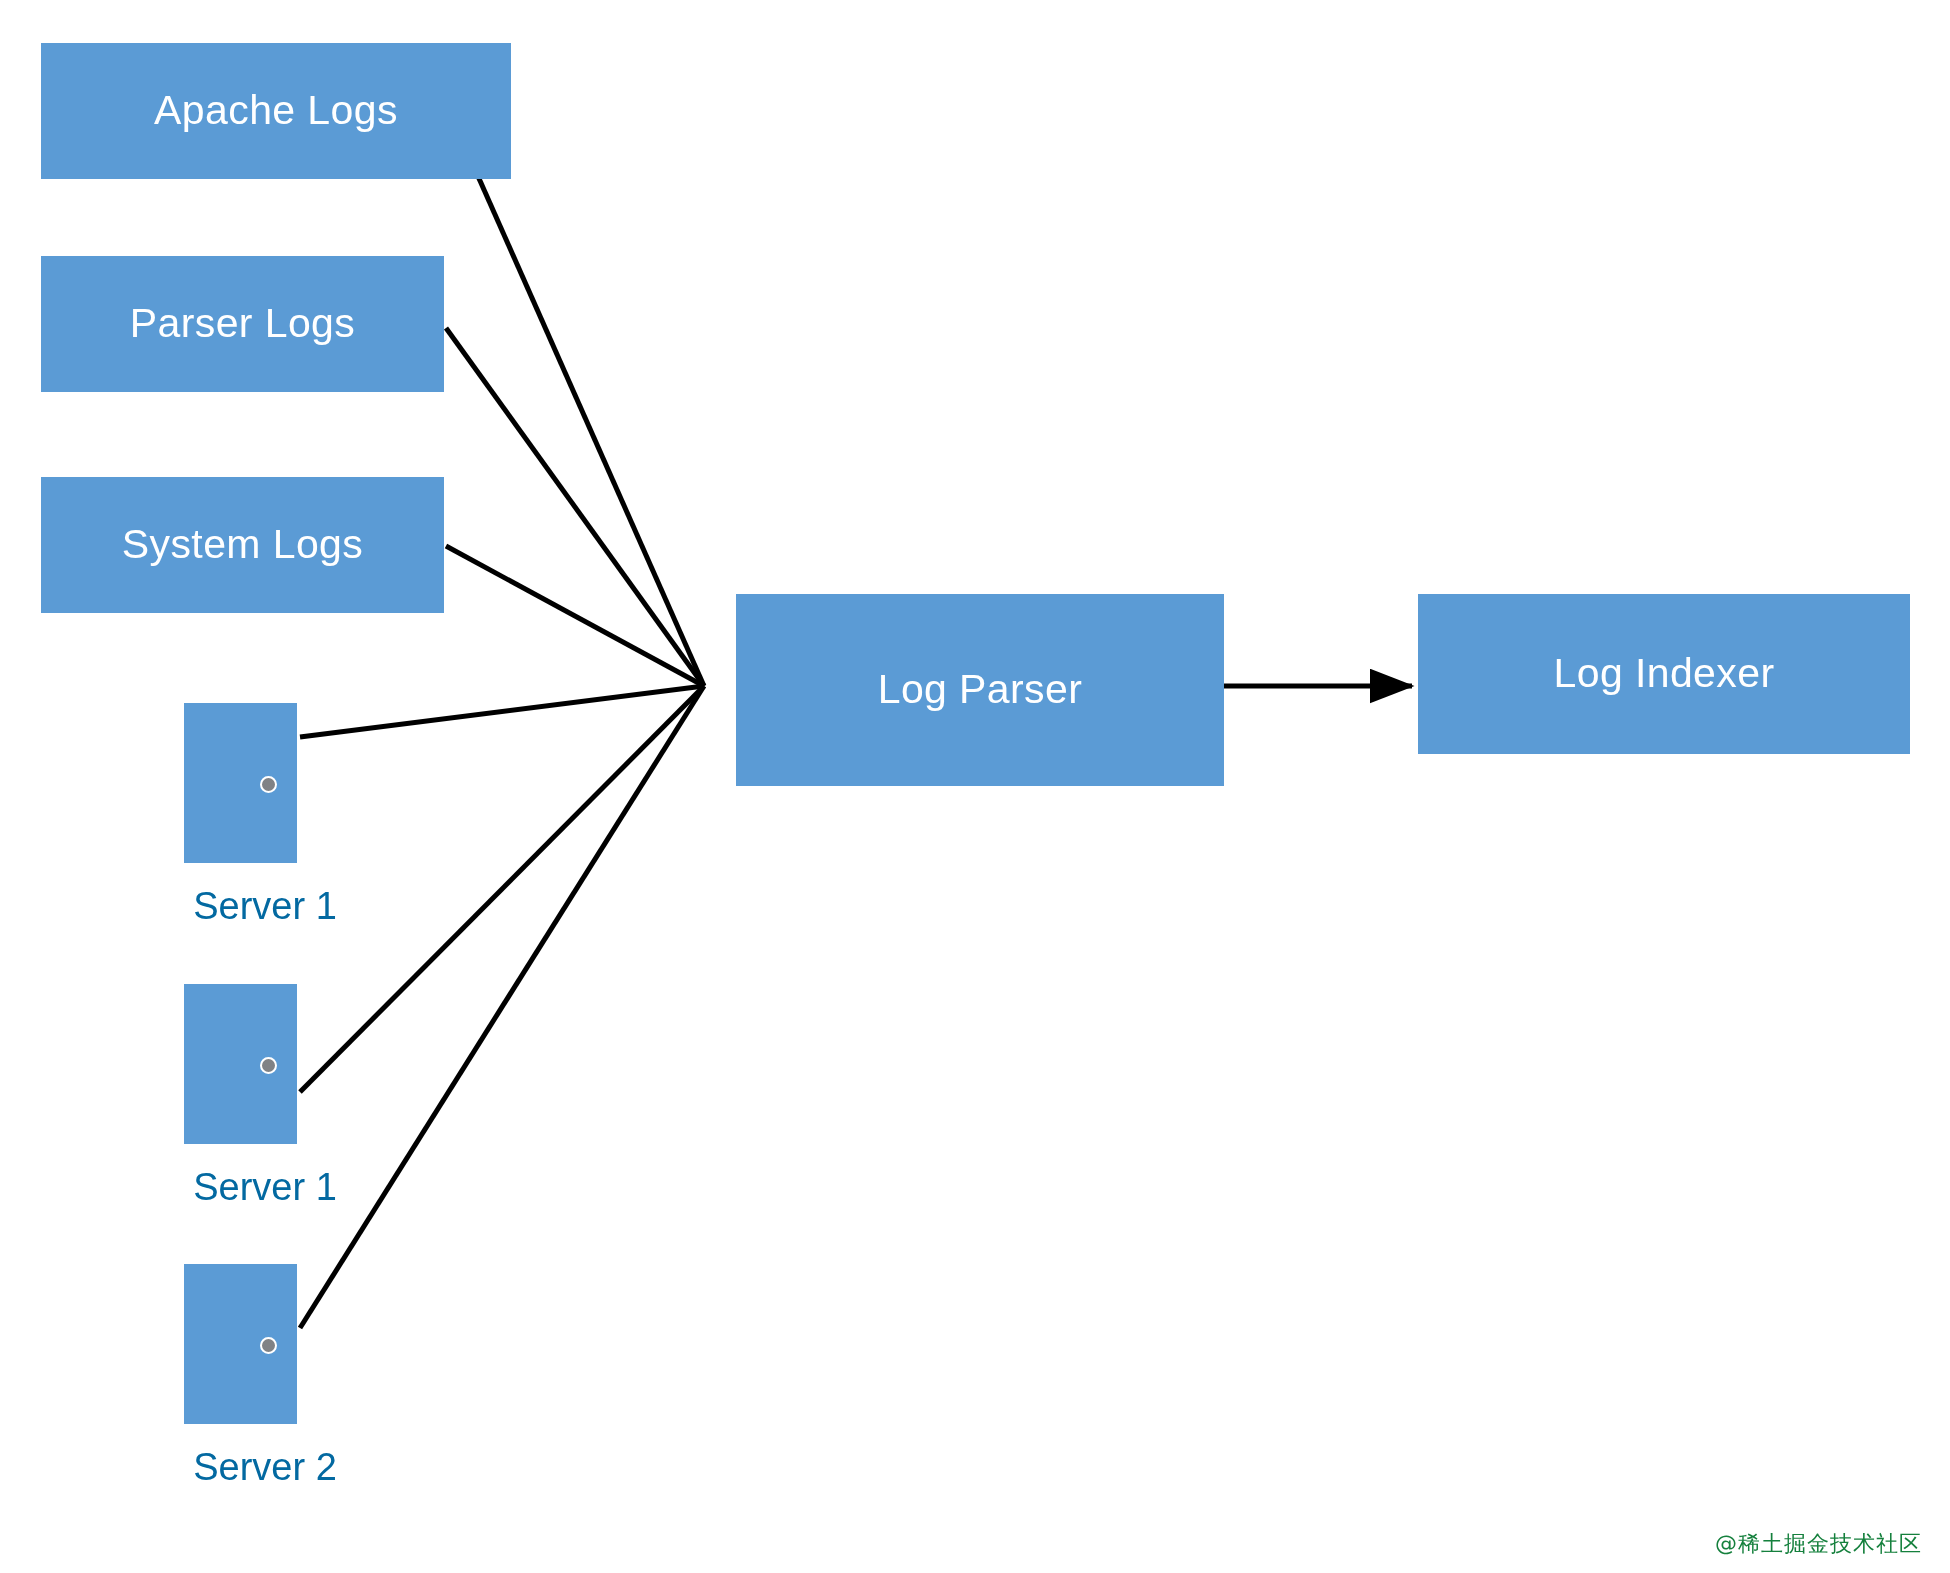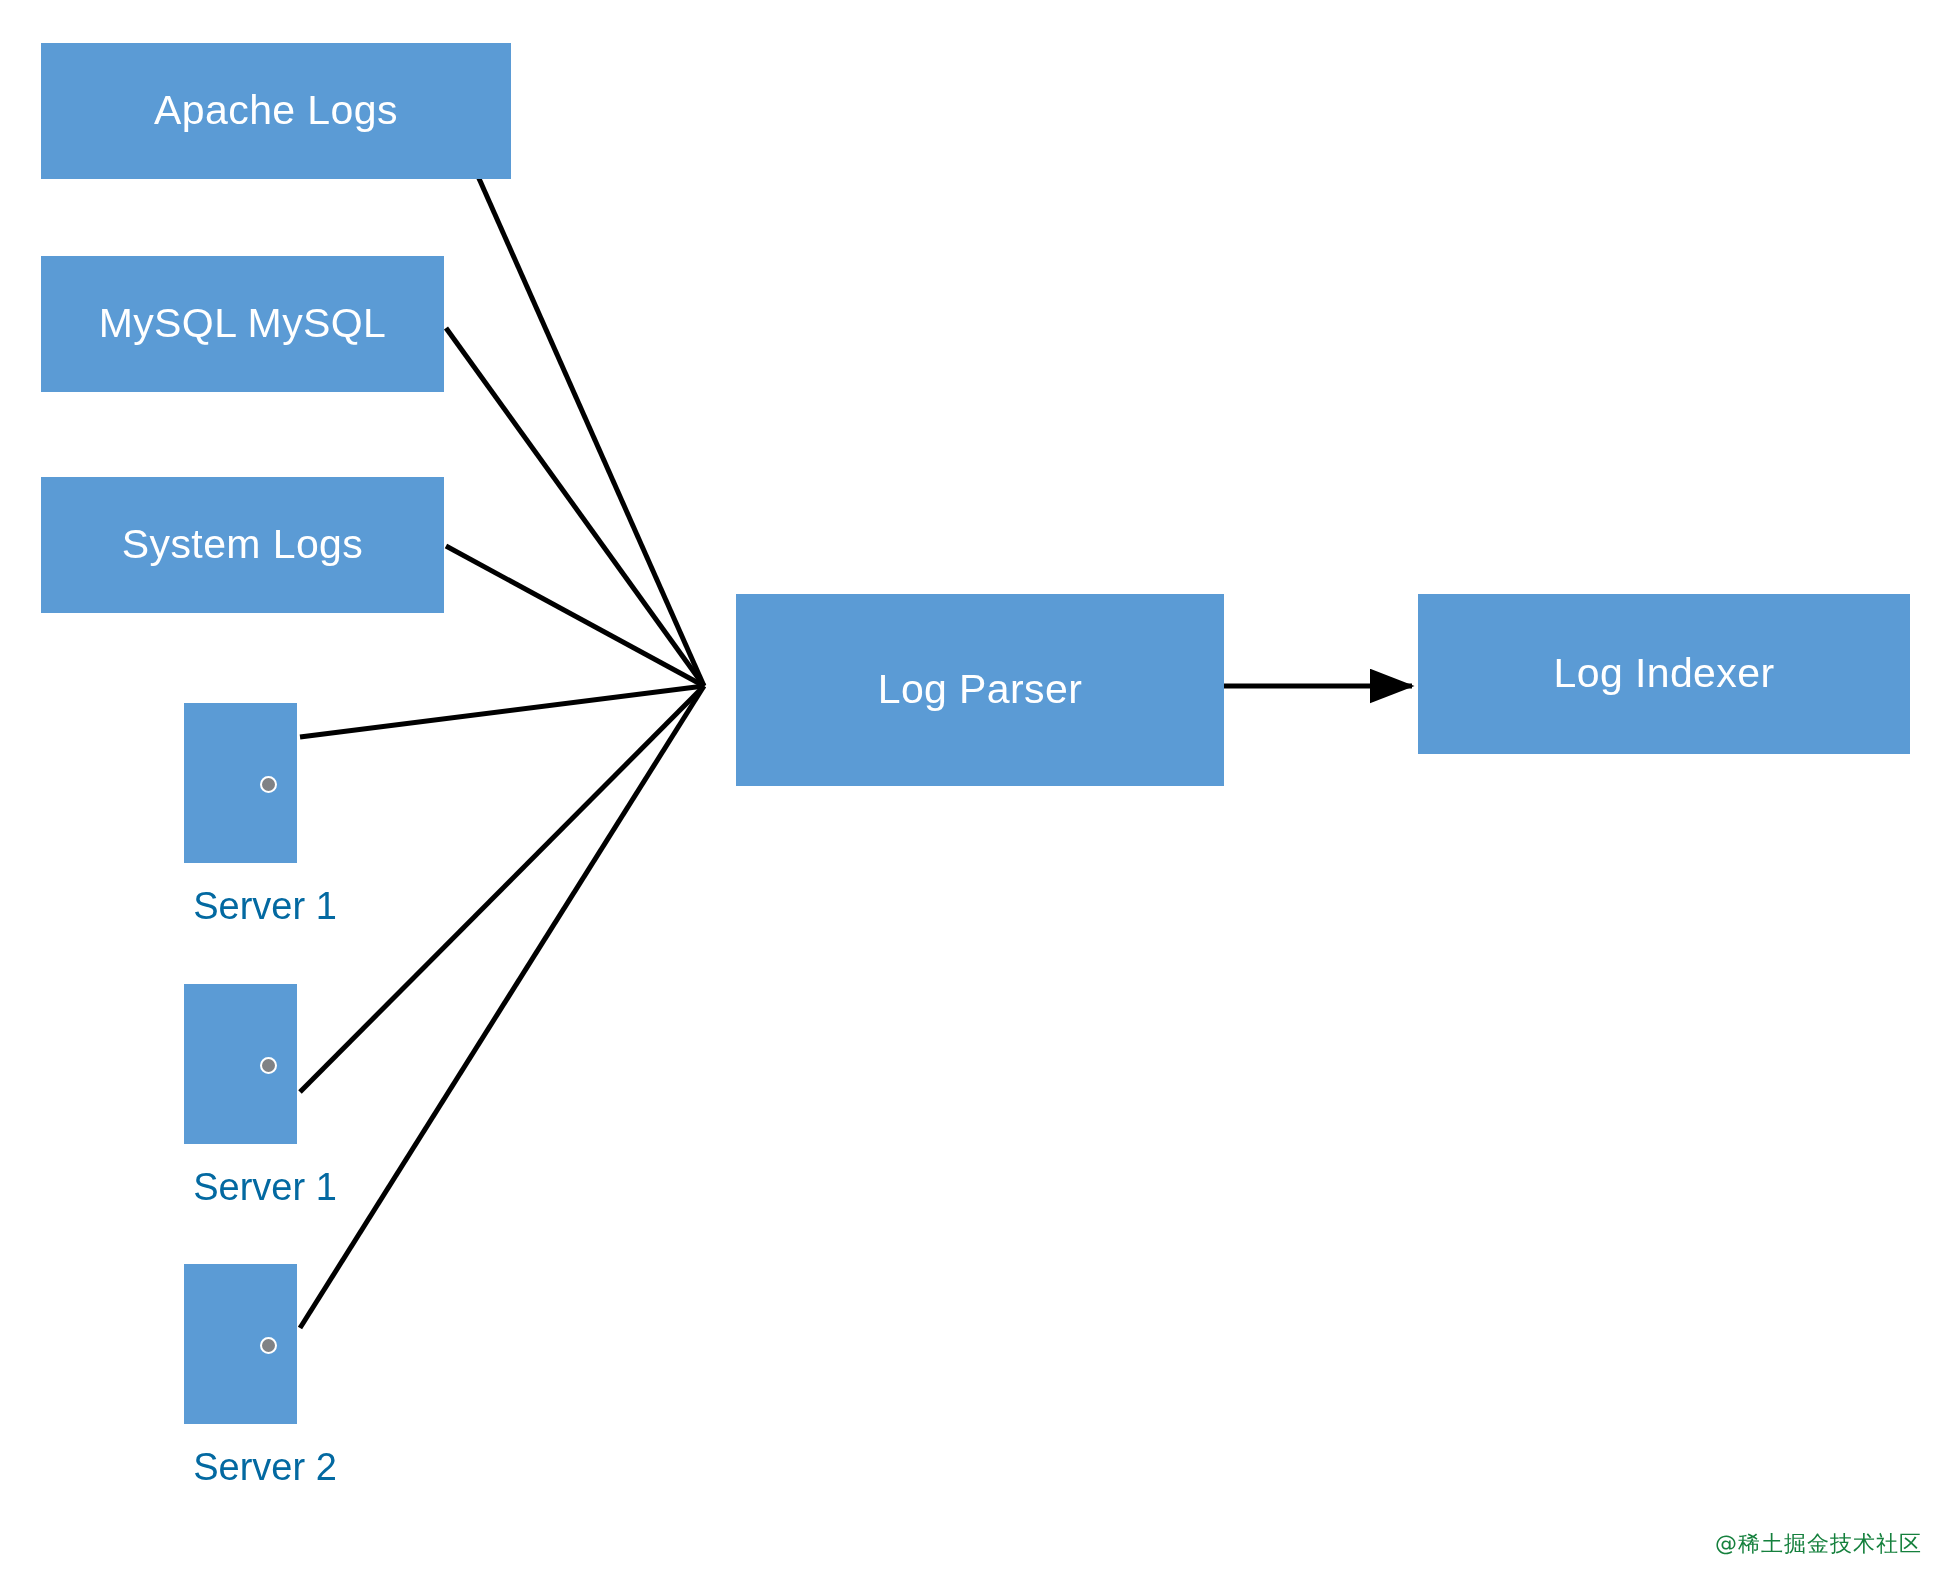--- a/index.html
+++ b/index.html
@@ -135,21 +135,21 @@
     <line x1="300" y1="1328" x2="704" y2="686" stroke="#000000" stroke-width="5"></line>
 
     <line x1="1193" y1="686" x2="1412" y2="686" stroke="#000000" stroke-width="5" marker-end="url(#arrowhead)"></line>
   </svg>
 
   <div class="node-box" id="box-apache">
     <span class="node-label">Apache Logs</span>
   </div>
 
   <div class="node-box" id="box-mysql">
-    <span class="node-label">MySQL MySQL</span>
+    <span class="node-label">Parser Logs</span>
   </div>
 
   <div class="node-box" id="box-system">
     <span class="node-label">System Logs</span>
   </div>
 
   <div class="server-group" id="server-1">
     <div class="server-icon">
       <span class="server-led"></span>
       <span class="server-vents">

